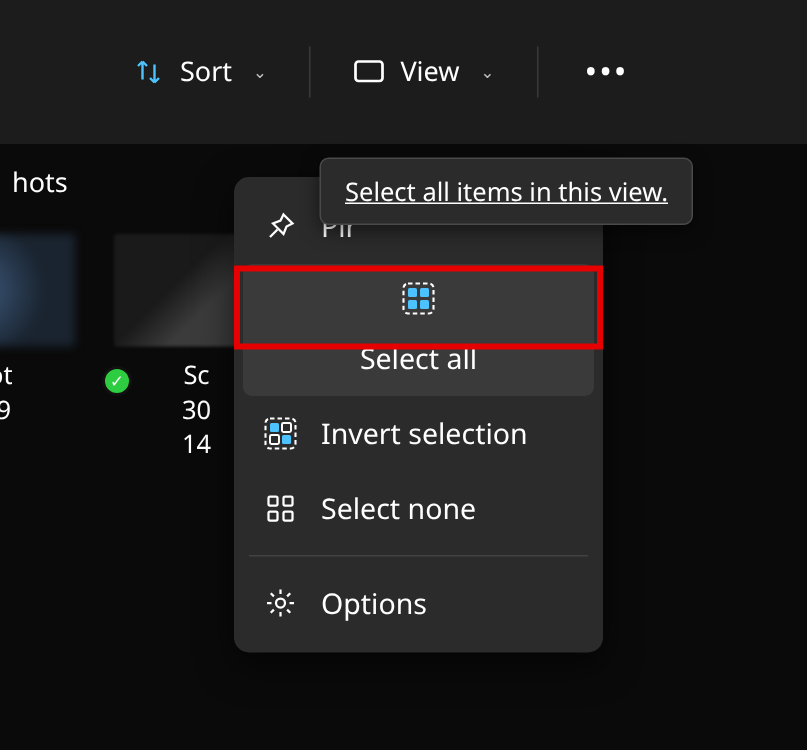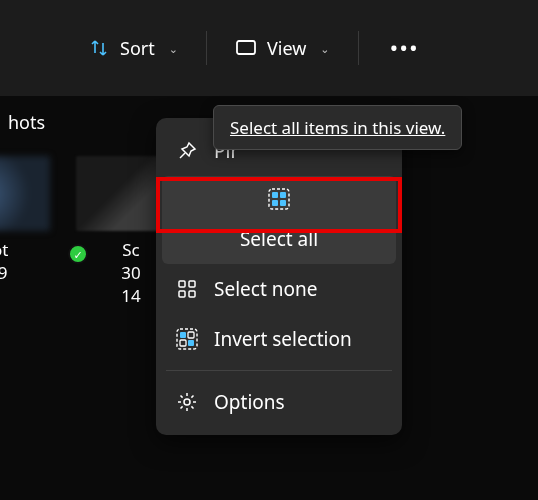--- a/index.html
+++ b/index.html
@@ -224,43 +224,43 @@
         <rect x="12" y="4" width="6" height="6" rx="1" fill="#4cc2ff"></rect>
         <rect x="4" y="12" width="6" height="6" rx="1" fill="#4cc2ff"></rect>
         <rect x="12" y="12" width="6" height="6" rx="1" fill="#4cc2ff"></rect>
       </svg>
     </span>
     <span class="mi-label">Select all</span>
   </div>
 
   <div class="menu-item">
     <span class="menu-icon">
-      <svg width="22" height="22" viewBox="0 0 22 22" fill="none" stroke="#ffffff" stroke-width="1.5">
-        <rect x="3" y="3" width="6" height="6" rx="1"></rect>
-        <rect x="13" y="3" width="6" height="6" rx="1"></rect>
-        <rect x="3" y="13" width="6" height="6" rx="1"></rect>
-        <rect x="13" y="13" width="6" height="6" rx="1"></rect>
-      </svg>
-    </span>
-    <span class="mi-label">Select none</span>
-  </div>
-
-  <div class="menu-item">
-    <span class="menu-icon">
       <svg width="22" height="22" viewBox="0 0 22 22">
         <rect x="1" y="1" width="20" height="20" rx="3" fill="none" stroke="#ffffff" stroke-width="1.4" stroke-dasharray="3 2"></rect>
         <rect x="4" y="4" width="6" height="6" rx="1" fill="#4cc2ff"></rect>
         <rect x="12" y="4" width="6" height="6" rx="1" fill="none" stroke="#ffffff" stroke-width="1.3"></rect>
         <rect x="4" y="12" width="6" height="6" rx="1" fill="none" stroke="#ffffff" stroke-width="1.3"></rect>
         <rect x="12" y="12" width="6" height="6" rx="1" fill="#4cc2ff"></rect>
       </svg>
     </span>
     <span class="mi-label">Invert selection</span>
   </div>
 
+  <div class="menu-item">
+    <span class="menu-icon">
+      <svg width="22" height="22" viewBox="0 0 22 22" fill="none" stroke="#ffffff" stroke-width="1.5">
+        <rect x="3" y="3" width="6" height="6" rx="1"></rect>
+        <rect x="13" y="3" width="6" height="6" rx="1"></rect>
+        <rect x="3" y="13" width="6" height="6" rx="1"></rect>
+        <rect x="13" y="13" width="6" height="6" rx="1"></rect>
+      </svg>
+    </span>
+    <span class="mi-label">Select none</span>
+  </div>
+
   <div class="menu-sep"></div>
 
 
   <div class="menu-item">
     <span class="menu-icon">
       <svg width="22" height="22" viewBox="0 0 22 22" fill="none" stroke="#ffffff" stroke-width="1.5">
         <circle cx="11" cy="11" r="3"></circle>
         <path d="M11 2 L11 5 M11 17 L11 20 M2 11 L5 11 M17 11 L20 11 M4.5 4.5 L6.6 6.6 M15.4 15.4 L17.5 17.5 M17.5 4.5 L15.4 6.6 M6.6 15.4 L4.5 17.5"></path>
       </svg>
     </span>

